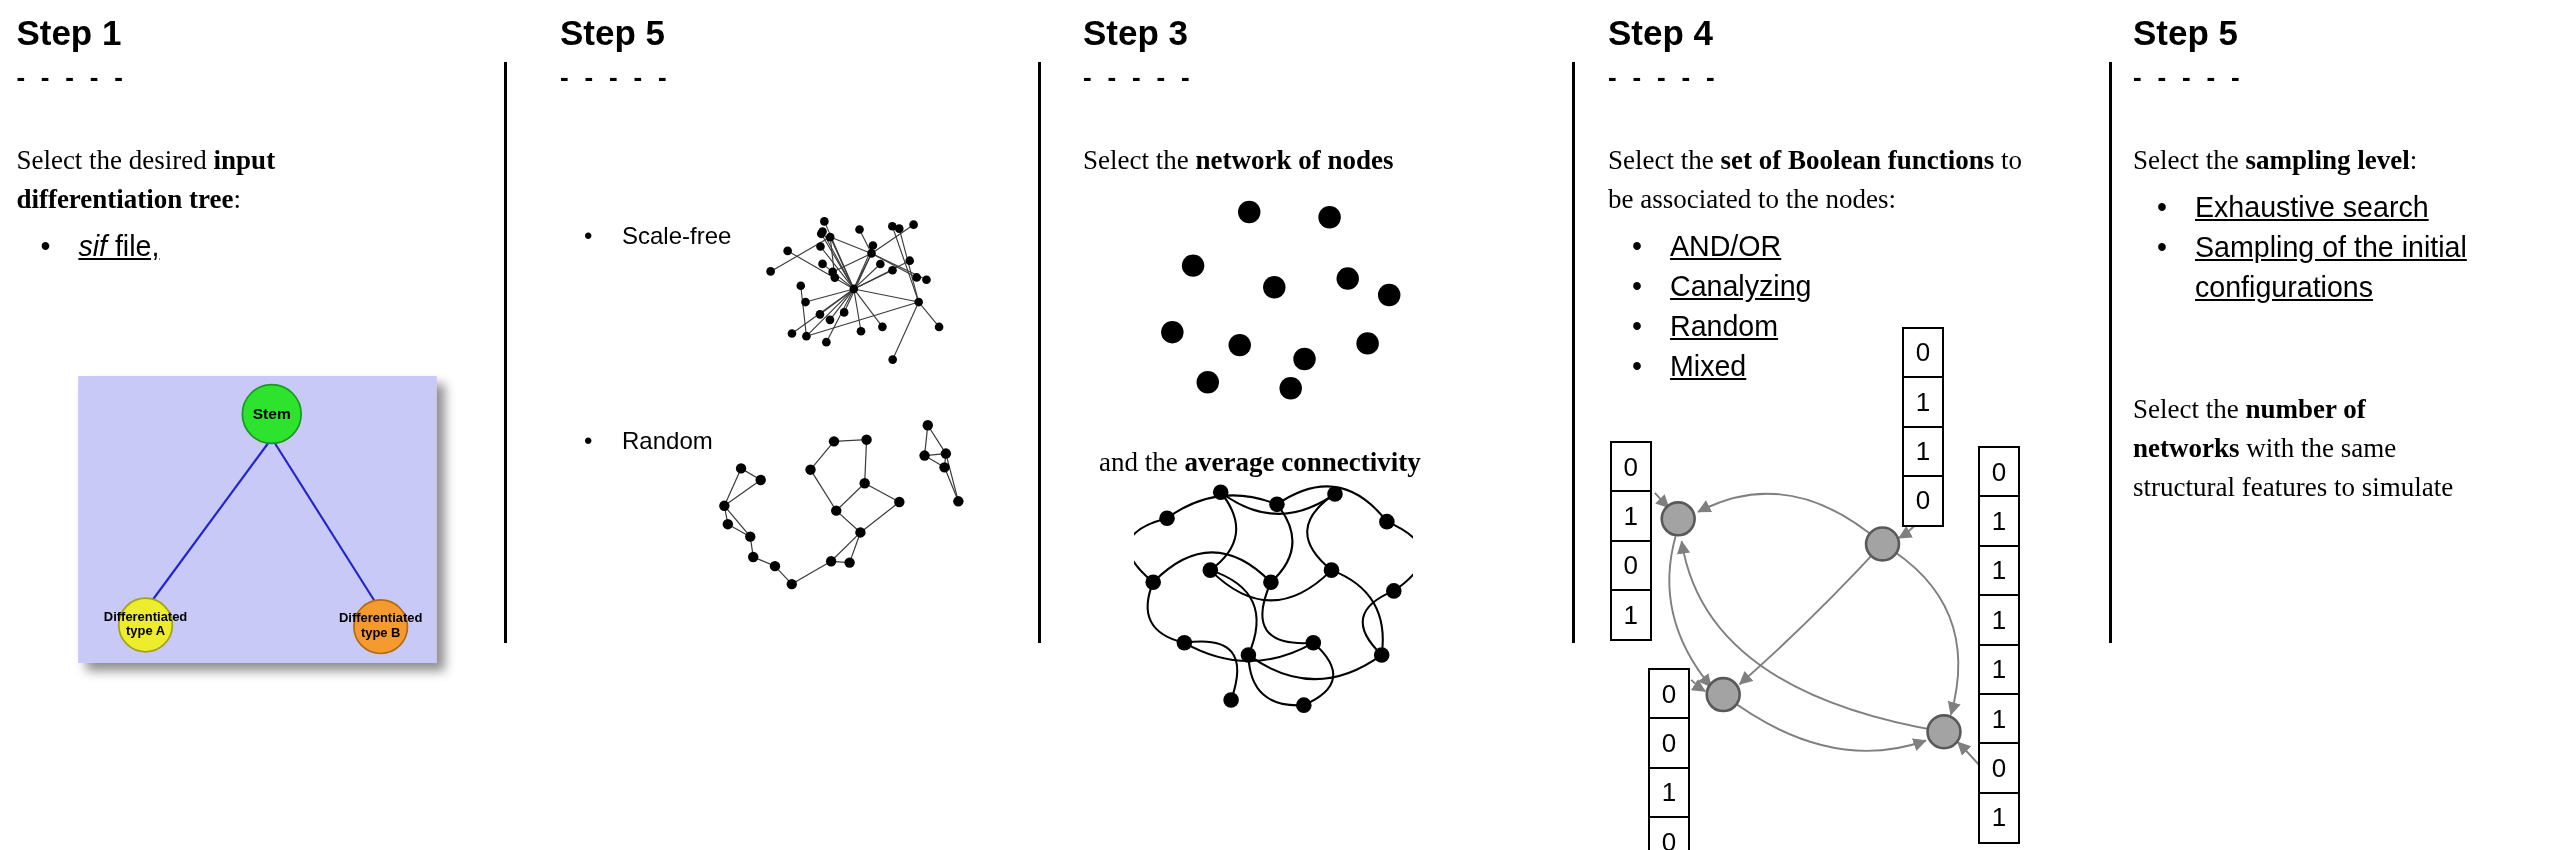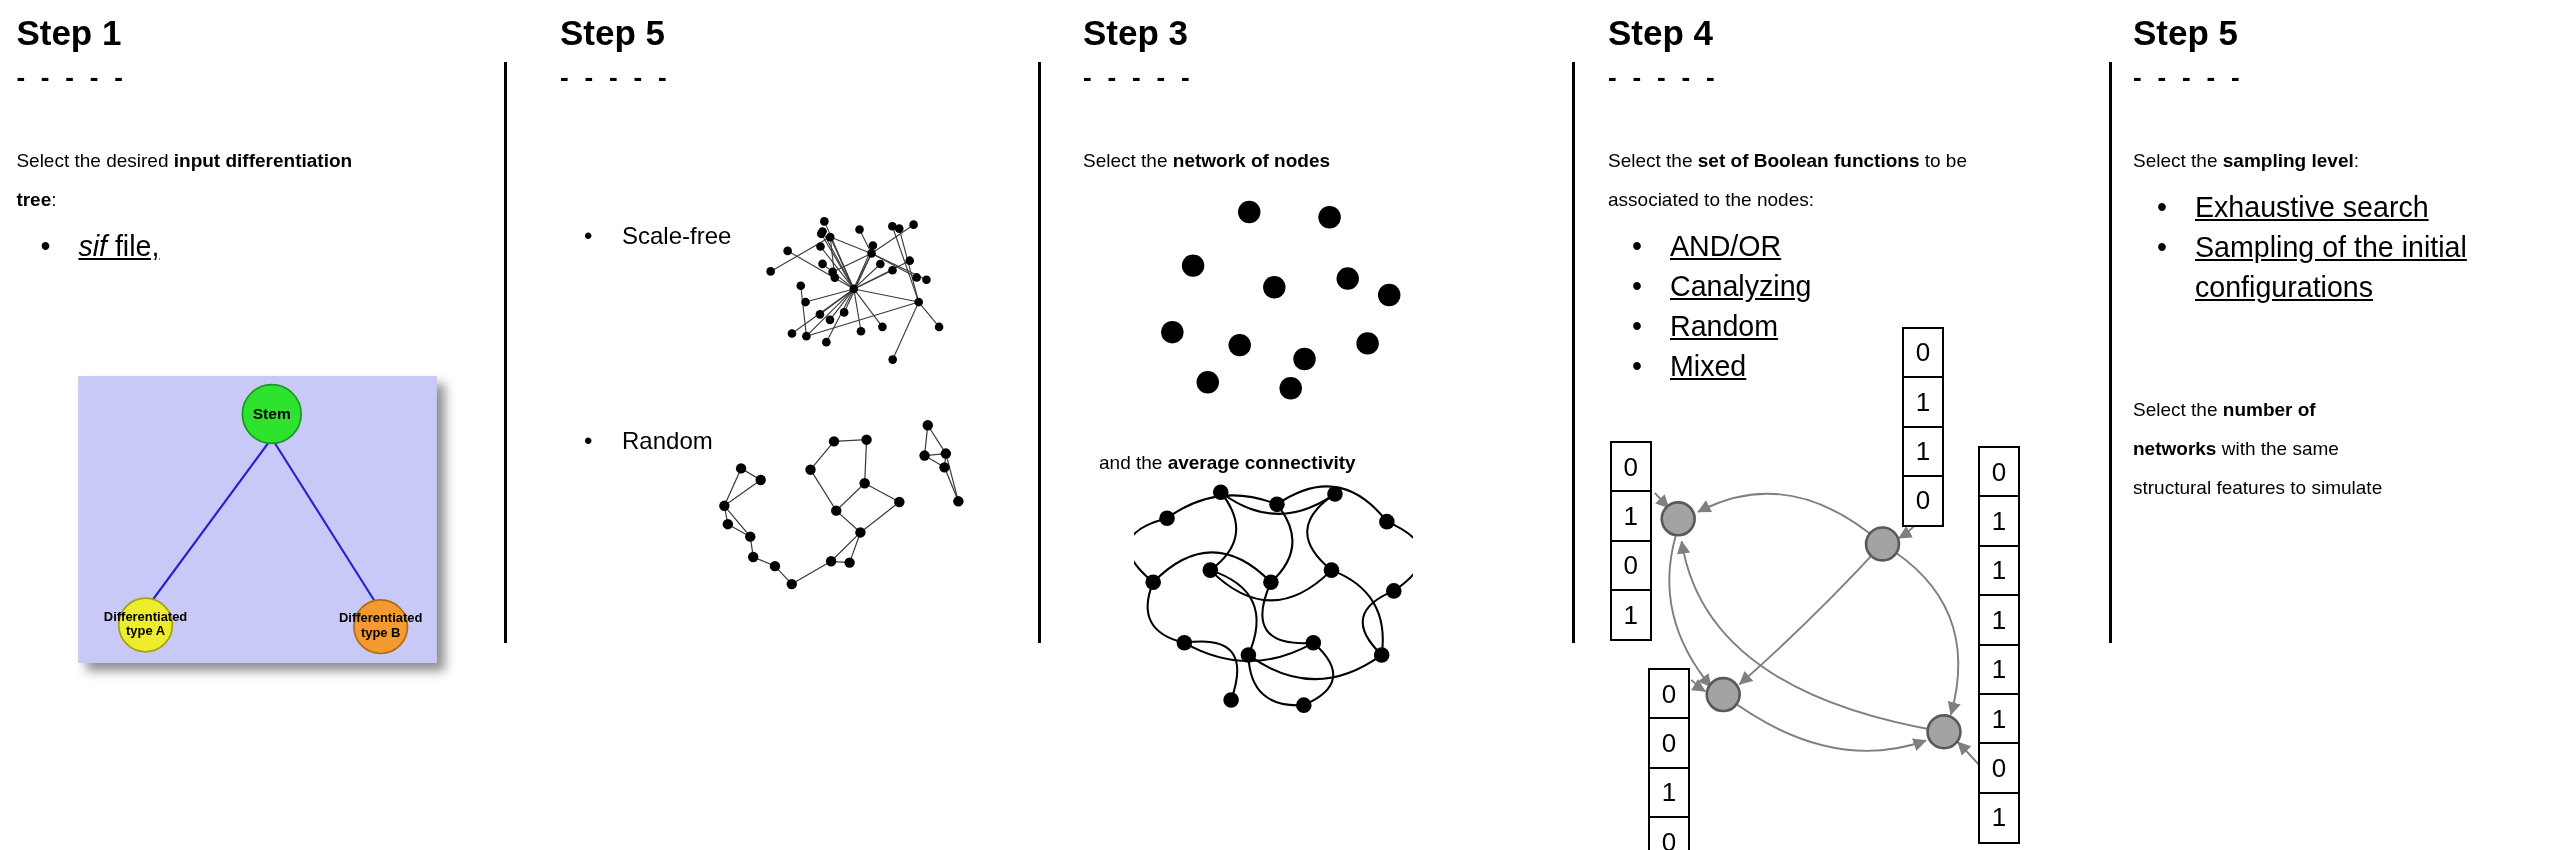--- a/index.html
+++ b/index.html
@@ -2,21 +2,21 @@
 <html style="font-size:14px"><head>
 <meta charset="utf-8">
 <style>
   html,body{margin:0;padding:0;background:#fff;}
   .canvas{position:relative;width:2576px;height:851px;overflow:hidden;background:#fff;color:#000;
           font-family:"Liberation Sans",sans-serif;}
   .vdiv{position:absolute;top:62px;height:581px;width:2.6px;background:#000;}
   .col{position:absolute;top:0;height:851px;}
   .step-title{margin:14px 0 0 0;font-size:35px;font-weight:bold;line-height:38px;}
   .dashes{margin:10.4px 0 0 0;font-size:26px;font-weight:bold;letter-spacing:4.3px;}
-  .para{margin:48px 0 0 0;font-size:19px;line-height:39px;}
+  .para{margin:48px 0 0 0;font-size:27px;line-height:39px;font-family:Liberation Serif, serif;}
   .bullets{list-style:none;margin:7px 0 0 0;padding:0;font-size:28.6px;line-height:40px;}
   .bullets li{position:relative;padding-left:62px;text-decoration:underline;}
   .bullets li::before{content:"\2022";position:absolute;left:24px;}
   .bullet-row{position:absolute;font-size:24px;line-height:40px;padding-left:62px;}
   .bullet-row::before{content:"\2022";position:absolute;left:24px;}
   .abs{position:absolute;}
   .graphic{position:absolute;}
   em{font-style:italic;text-align:right;}
   
   .tree-svg{filter:drop-shadow(8.7px 8.7px 5.2px #8f8f8f);}

